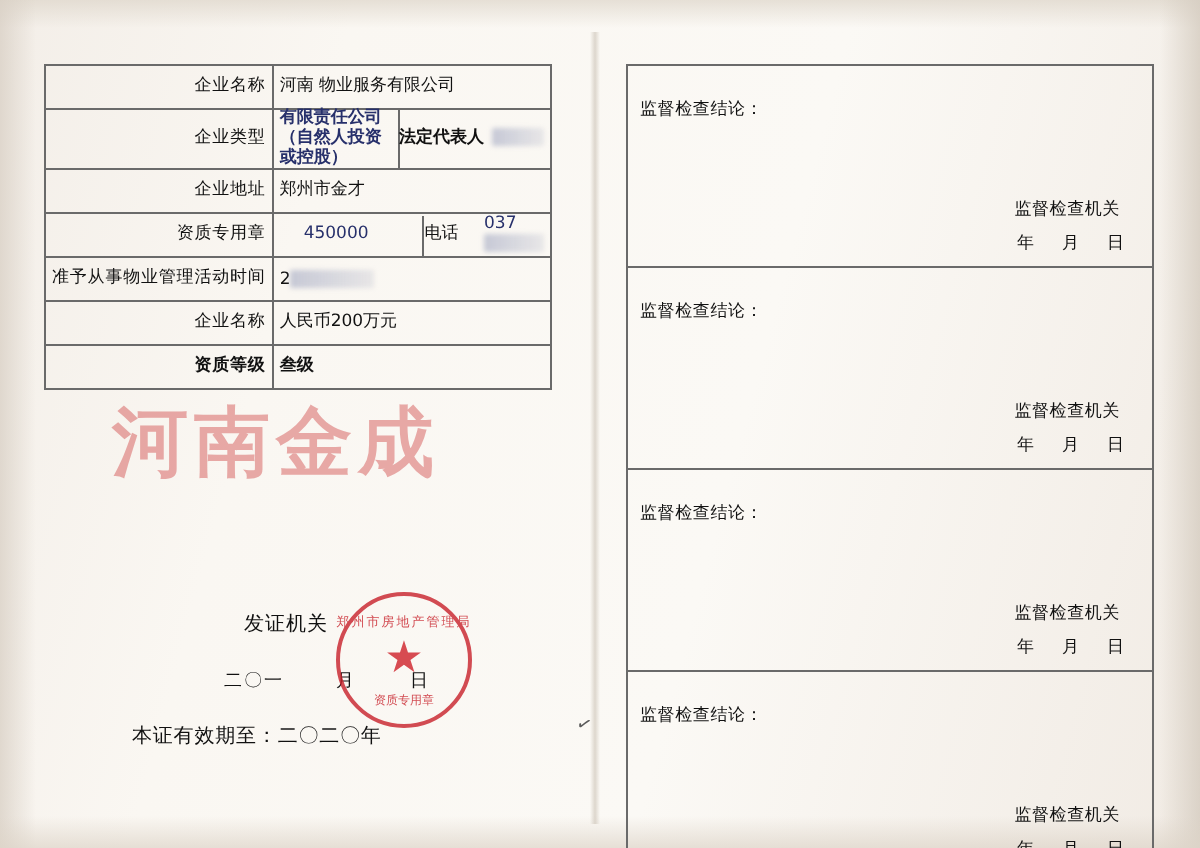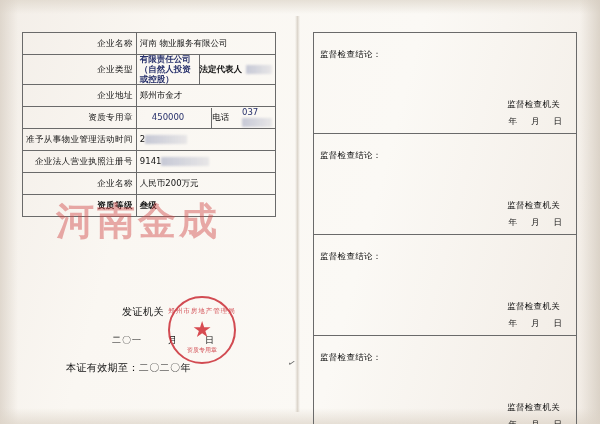--- a/index.html
+++ b/index.html
@@ -308,26 +308,20 @@
             </table>
       </td>
     </tr>
     <tr>
       <td class="lbl">准予从事物业管理活动时间</td>
       <td class="val val-ink">
         <span>2</span><span class="smudge" style="width:42px;"></span>
       </td>
     </tr>
     <tr>
-      <td class="lbl">企业法人营业执照注册号</td>
-      <td class="val val-ink">
-        <span>9141</span><span class="smudge" style="width:48px;"></span>
-      </td>
-    </tr>
-    <tr>
       <td class="lbl">企业名称</td>
       <td class="val val-ink">人民币200万元</td>
     </tr>
     <tr>
       <td class="lbl tall">资质等级</td>
       <td class="val val-ink tall">叁级</td>
     </tr>
   </tbody>
     </table>
 

